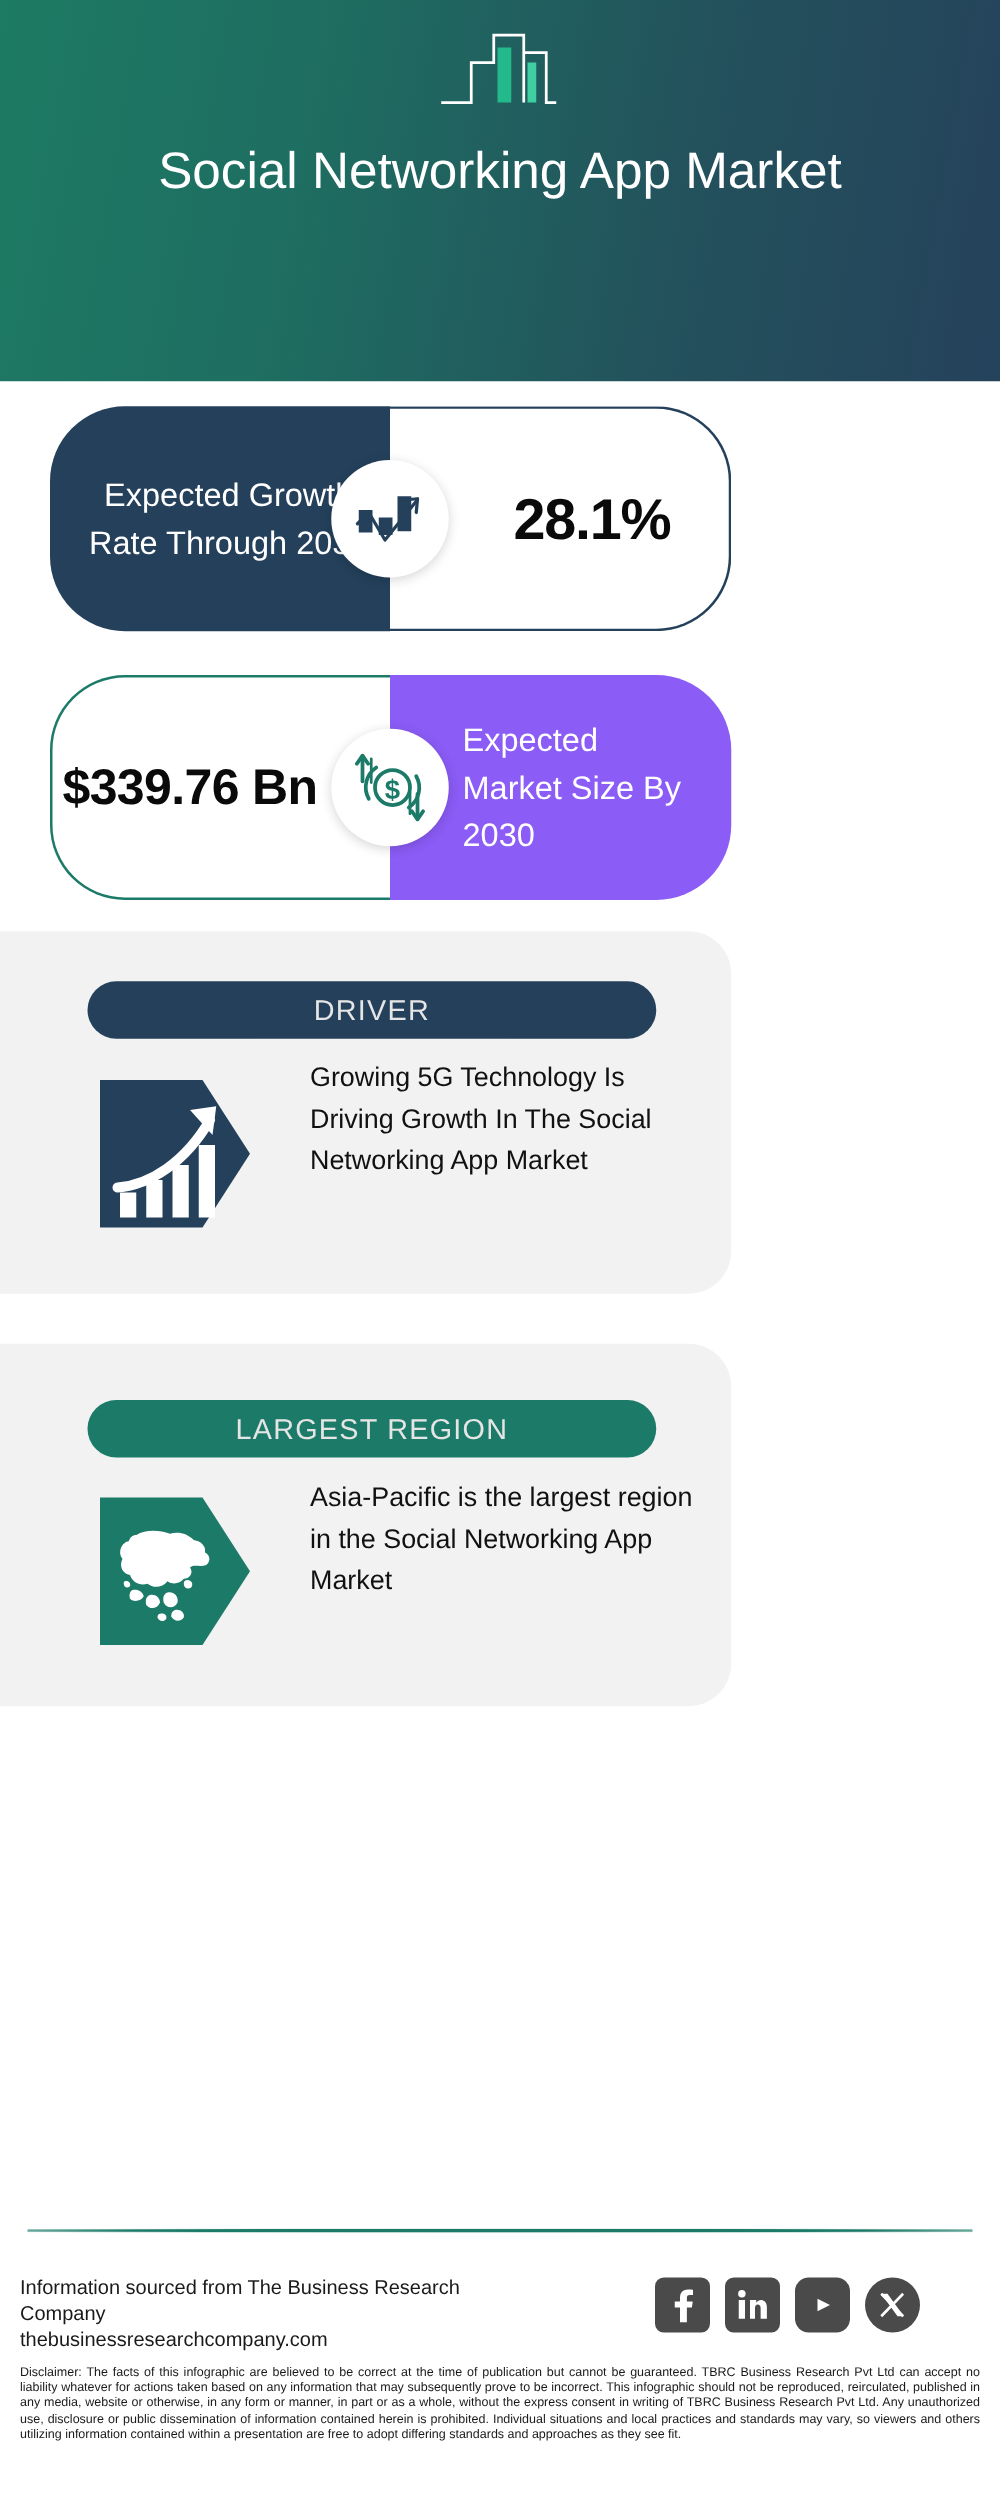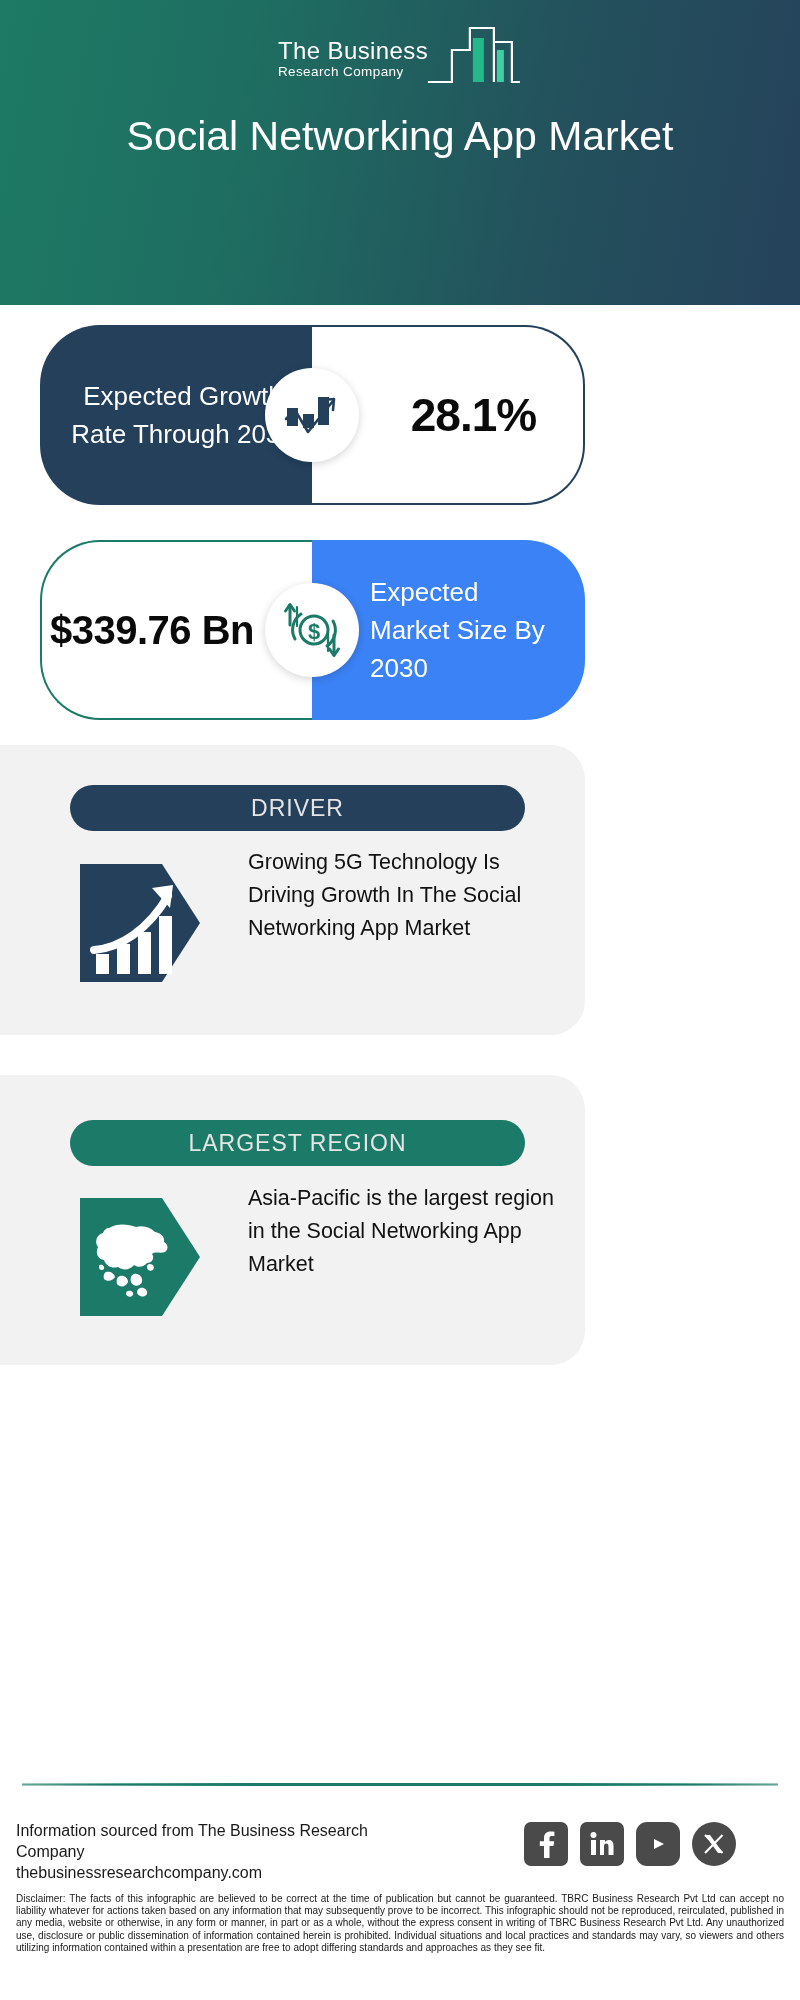--- a/index.html
+++ b/index.html
@@ -79,21 +79,21 @@
     background:#ffffff;box-sizing:border-box;
     display:flex;align-items:center;justify-content:center;
     padding-right:50px;
   }
   .stat2 .value{
     color:#0a0a0a;font-size:40px;font-weight:700;line-height:46px;
     text-align:center;letter-spacing:-0.5px;
   }
   .stat2 .right{
     position:absolute;left:272px;top:0;width:273px;height:180px;
-    background:#3b82f6;
+    background:#8b5cf6;
     border-top-right-radius:60px;border-bottom-right-radius:60px;
     display:flex;align-items:center;justify-content:center;
     box-sizing:border-box;padding:0 20px 0 58px;
   }
   .stat2 .right-txt{
     color:#ffffff;font-size:26px;line-height:38px;font-weight:400;text-align:left;
   }
   .stat2 .badge{left:225px;top:43px;}
 
   
@@ -143,24 +143,20 @@
     position:absolute;left:16px;top:1893px;width:768px;
     font-size:10px;line-height:12.2px;color:#1a1a1a;text-align:justify;
   }
 </style>
 </head>
 <body>
 
 <div class="header">
 
   <div class="logo">
-    <div class="logo-text">
-      <div class="logo-line1">The Business</div>
-      <div class="logo-line2">Research Company</div>
-    </div>
     <div class="logo-mark">
       <svg width="96" height="68" viewBox="0 0 96 68">
         <path d="M2 60 H26 V28 H44 V6 H68 V60" fill="none" stroke="#ffffff" stroke-width="2.2"></path>
         <path d="M68 20 H86 V60 H94" fill="none" stroke="#ffffff" stroke-width="2.2"></path>
         <rect x="47" y="16" width="11" height="44" fill="#24b98a"></rect>
         <rect x="71" y="28" width="7" height="32" fill="#3fcfa2"></rect>
       </svg>
     </div>
   </div>
 

